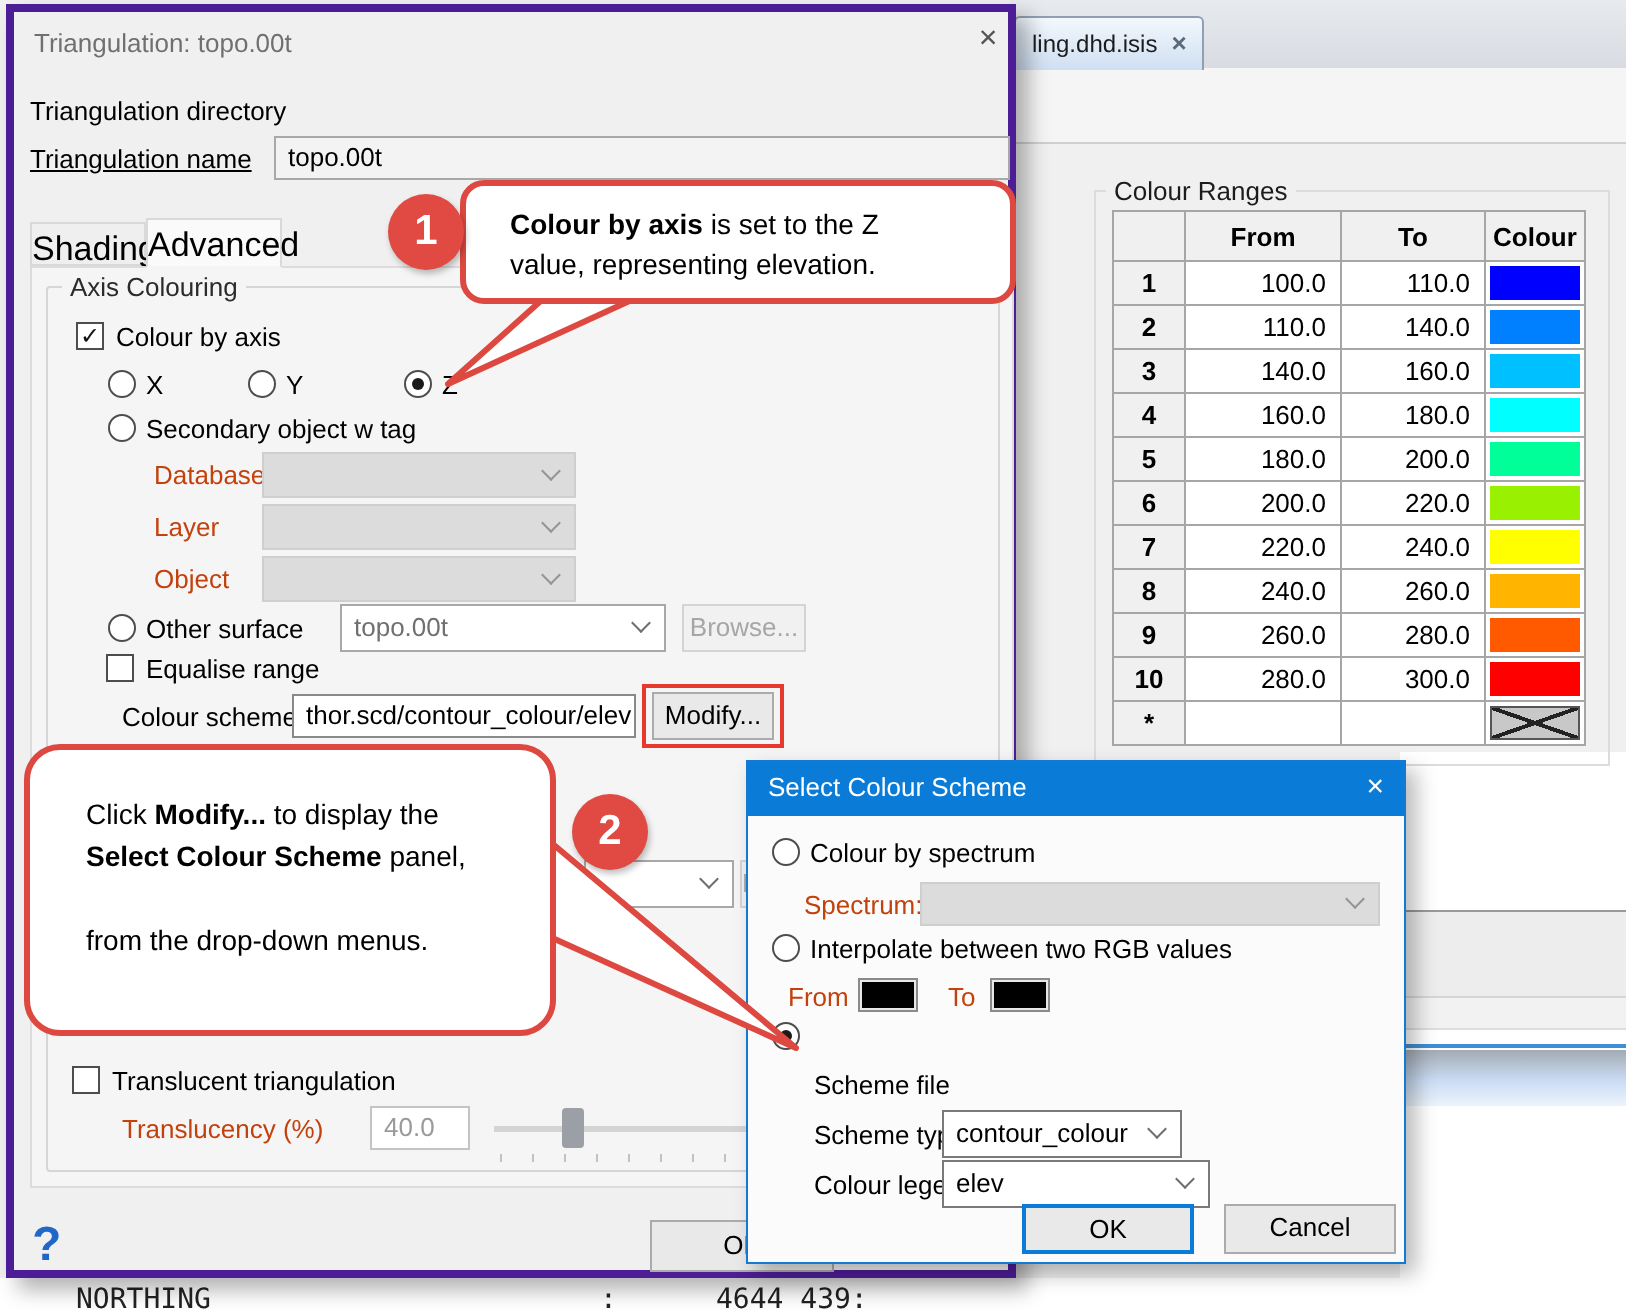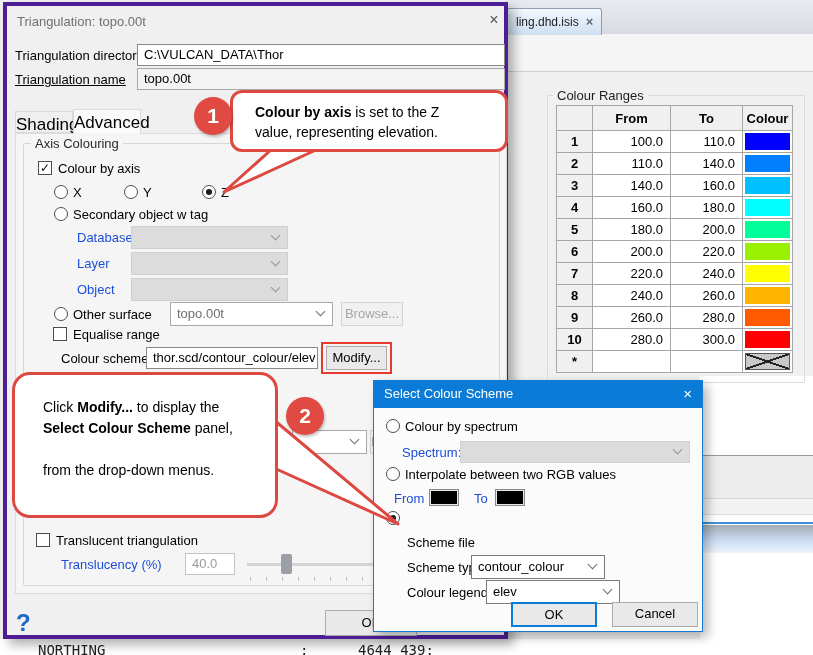--- a/index.html
+++ b/index.html
@@ -45,21 +45,21 @@
       linear-gradient(to top right, transparent calc(50% - 1px), #222 calc(50% - 1px), #222 calc(50% + 1px), transparent calc(50% + 1px)),
       #c8c8c8; border:1px solid #555; }
 
   
   .dlg-main { left:3px; top:2px; width:505px; height:637px; background:#f0f0f0;
               border:4px solid #4c1d95; box-shadow:6px 6px 10px rgba(0,0,0,.30); z-index:10; }
   .dm-title { left:10px; top:8px; color:#707070; font-size:13px; }
   .dm-close { left:476px; top:5px; width:22px; height:20px; text-align:center; color:#555; font-size:16px; }
 
   .lab { position:absolute; font-size:13px; color:#000; white-space:nowrap; }
-  .lab.dis { color:#1d4ed8; }
+  .lab.dis { color:#c2410c; }
   .tbox { position:absolute; background:#fff; border:1px solid #898989; font-size:13px; padding:2px 0 0 6px; white-space:nowrap; overflow:hidden; }
   .tbox.dis { background:#f3f3f3; border-color:#a8a8a8; }
 
   .tab { position:absolute; border:1px solid #d9d9d9; text-align:center; font-size:17px; padding-top:3px; }
   .tab.inactive { background:#efefef; height:22px; top:105px; }
   .tab.active { background:#fafafa; height:25px; top:103px; border-bottom:1px solid #f5f5f5; z-index:3; }
   .tabpanel { left:8px; top:127px; width:492px; height:461px; background:#f5f5f5; border:1px solid #dcdcdc; position:absolute; }
 
   .gbox { left:16px; top:137px; width:477px; height:443px; border:1px solid #d6d6d6; border-radius:2px; position:absolute; }
   .glabel { position:absolute; left:24px; top:130px; background:#f5f5f5; padding:0 4px; color:#2b2b2b; }
@@ -224,21 +224,20 @@
         </td>
       </tr>
     </tbody>
 </table>
 
 <div class="abs dlg-main">
   <div class="abs dm-title">Triangulation: topo.00t</div>
   <div class="abs dm-close">×</div>
 
   <div class="lab" style="left:8px; top:42px;">Triangulation directory</div>
-  <div class="tbox" style="left:130px; top:38px; width:368px; height:22px;">C:\VULCAN_DATA\Thor</div>
   <div class="lab" style="left:8px; top:66px;text-decoration:underline;">Triangulation name</div>
   <div class="tbox dis" style="left:130px; top:62px; width:368px; height:22px;">topo.00t</div>
 
   <div class="tab inactive" style="left:8px; width:58px;">Shading</div>
   <div class="tab active" style="left:66px; width:68px;">Advanced</div>
   <div class="tabpanel"></div>
 
   <div class="gbox"></div>
   <div class="glabel">Axis Colouring</div>
 
@@ -318,26 +317,26 @@
   <div class="lab" style="left:31px; top:86px;">Interpolate between two RGB values</div>
   <div class="lab dis" style="left:20px; top:110px;">From</div>
   <div class="blackswatch" style="left:55px; top:108px;"></div>
   <div class="lab dis" style="left:100px; top:110px;">To</div>
   <div class="blackswatch" style="left:121px; top:108px;"></div>
 
   <div class="radio sel" style="left:12px; top:130px;"></div>
 
   <div class="lab" style="left:33px; top:154px;">Scheme file</div>
   <div class="lab" style="left:33px; top:179px;">Scheme type</div>
-  <div class="combo whitebox" style="left:97px; top:174px; width:134px; height:24px; border-color:#7a7a7a;">
+  <div class="combo whitebox" style="left:97px; top:174px; width:120px; height:24px; border-color:#7a7a7a;">
     <span>contour_colour</span>
     <span class="chev"></span>
   </div>
   <div class="lab" style="left:33px; top:204px;">Colour legend</div>
-  <div class="combo whitebox" style="left:97px; top:199px; width:134px; height:24px; border-color:#7a7a7a;margin-left:15px;">
+  <div class="combo whitebox" style="left:97px; top:199px; width:134px; height:24px; border-color:#7a7a7a;">
     <span>elev</span>
     <span class="chev"></span>
   </div>
 
   <div class="btn" style="left:137px; top:221px; width:86px; height:25px; border:2px solid #0a7bd6; background:#e9e9e9;">OK</div>
   <div class="btn" style="left:238px; top:221px; width:86px; height:25px;">Cancel</div>
 </div>
 
 <svg class="overlay-svg">
   <polygon points="272,149 318,149 224,192" fill="#ffffff" stroke="#dd4840" stroke-width="3" stroke-linejoin="round"></polygon>

